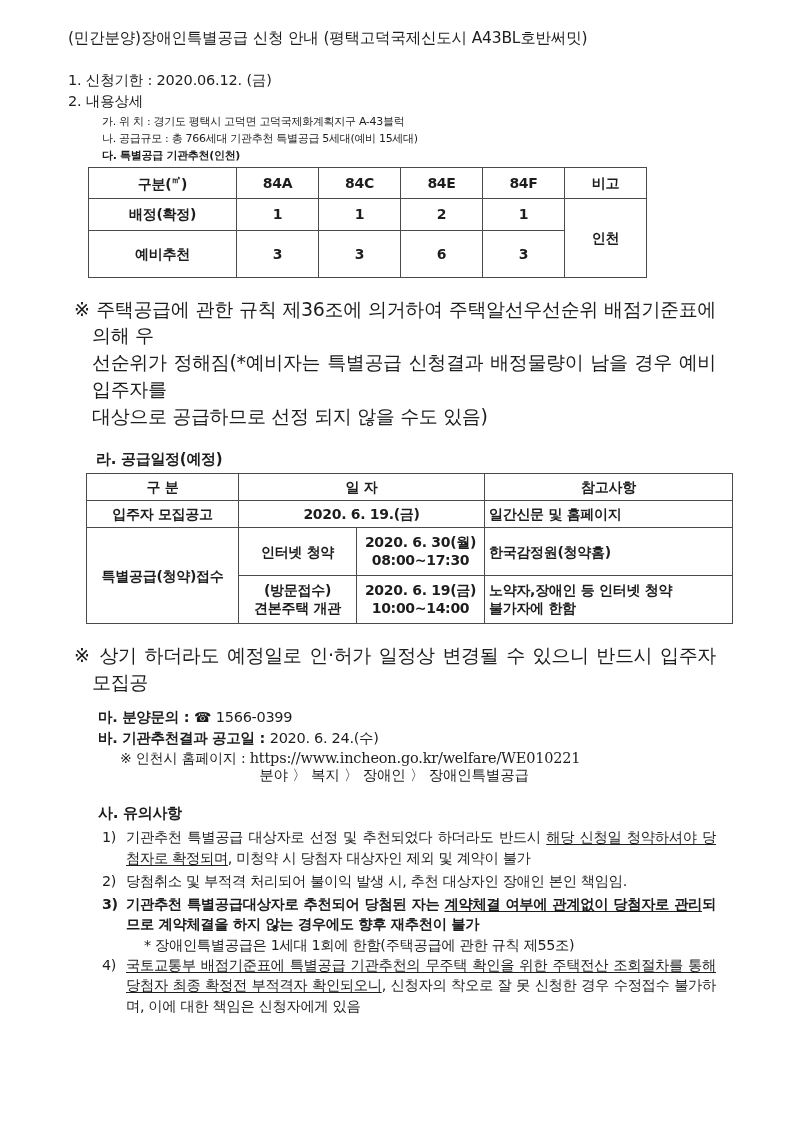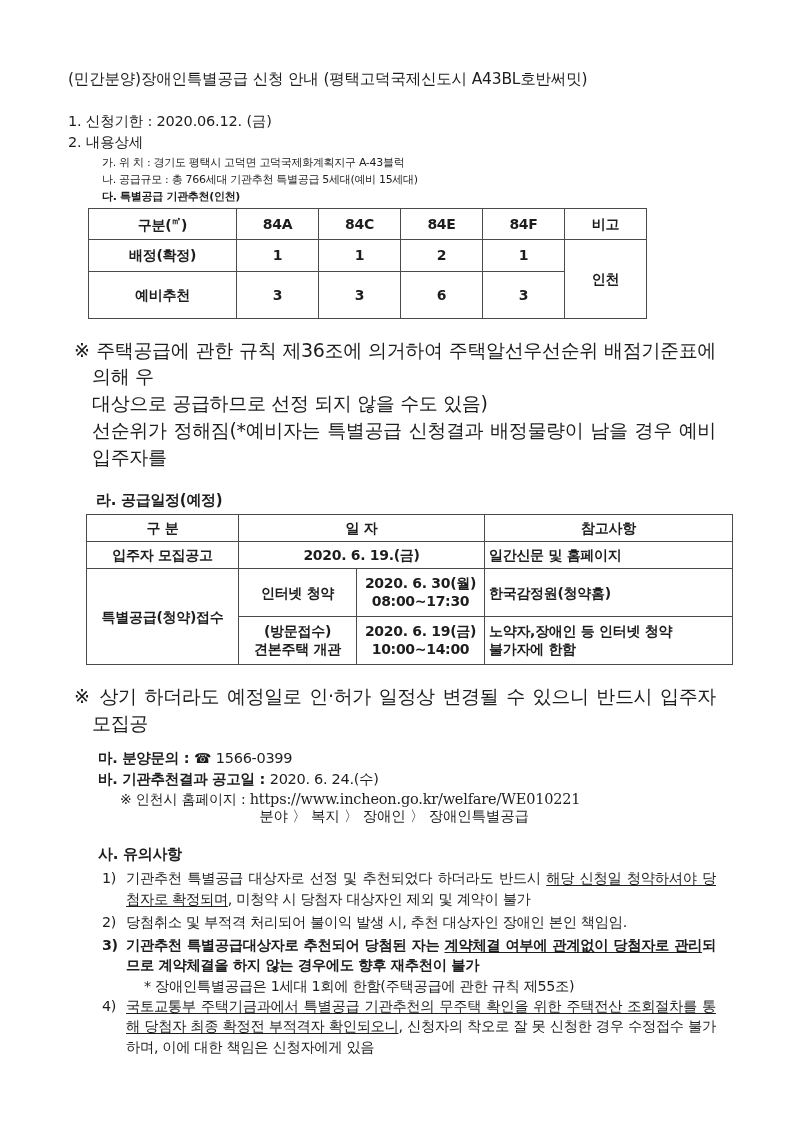--- a/index.html
+++ b/index.html
@@ -14,21 +14,21 @@
     color: #1d1d1d;
     font-size: 14.5px;
     line-height: 1.0;
     -webkit-font-smoothing: none;
   }
   .page {
     position: relative;
     width: 776px;
     height: 1131px;
     box-sizing: border-box;
-    padding: 72px 60px 0 68px;
+    padding: 31px 60px 0 68px;
   }
 
   
   .doc-title {
     font-size: 15.5px;
     letter-spacing: -0.2px;
     margin: 0 0 26px 0;
     white-space: nowrap;
   }
   .num-line {
@@ -213,22 +213,22 @@
           <td>3</td>
           <td>6</td>
           <td>3</td>
         </tr>
       </tbody>
     </table>
   </div>
 
   <div class="note">
     <span class="first"><span>※</span> <span>주택공급에 관한 규칙 제36조에 의거하여 주택알선우선순위 배점기준표에 의해 우</span></span>
+    <span class="hang">선순위가 정해짐(*예비자는 특별공급 신청결과 배정물량이 남을 경우 예비입주자를</span>
     <span class="hang">대상으로 공급하므로 선정  되지 않을 수도 있음)</span>
-    <span class="hang">선순위가 정해짐(*예비자는 특별공급 신청결과 배정물량이 남을 경우 예비입주자를</span>
   </div>
 
   <div class="sec-head">라. 공급일정(예정)</div>
 
   <div class="sched-wrap">
     <table class="sched">
       <colgroup>
         <col style="width:152px">
           <col style="width:118px">
           <col style="width:128px">
@@ -310,18 +310,18 @@
 
     <div class="notice-item bold">
       <span class="marker">3)</span>
       <span class="body"><span>기관추천 특별공급대상자로 추천되어 당첨된 자는 </span><span class="u">계약체결 여부에 관계없이 당첨자로 관리</span><span>되므로 계약체결을 하지 않는 경우에도 향후 재추천이 불가</span></span>
     </div>
 
     <div class="star-note">* 장애인특별공급은 1세대 1회에 한함(주택공급에 관한 규칙 제55조)</div>
 
     <div class="notice-item">
       <span class="marker">4)</span>
-      <span class="body"><span class="u">국토교통부 주택기금과에서 특별공급 기관추천의 무주택 확인을 위한 주택전산 조회절차를 통해 당첨자 최종 확정전 부적격자 확인되오니</span><span>, 신청자의 착오로 잘 못 신청한 경우 수정접수 불가하며, 이에 대한 책임은 신청자에게 있음</span></span>
+      <span class="body"><span class="u">국토교통부 배점기준표에 특별공급 기관추천의 무주택 확인을 위한 주택전산 조회절차를 통해 당첨자 최종 확정전 부적격자 확인되오니</span><span>, 신청자의 착오로 잘 못 신청한 경우 수정접수 불가하며, 이에 대한 책임은 신청자에게 있음</span></span>
     </div>
 
   </div>
 
 </div>
 
 </body></html>

